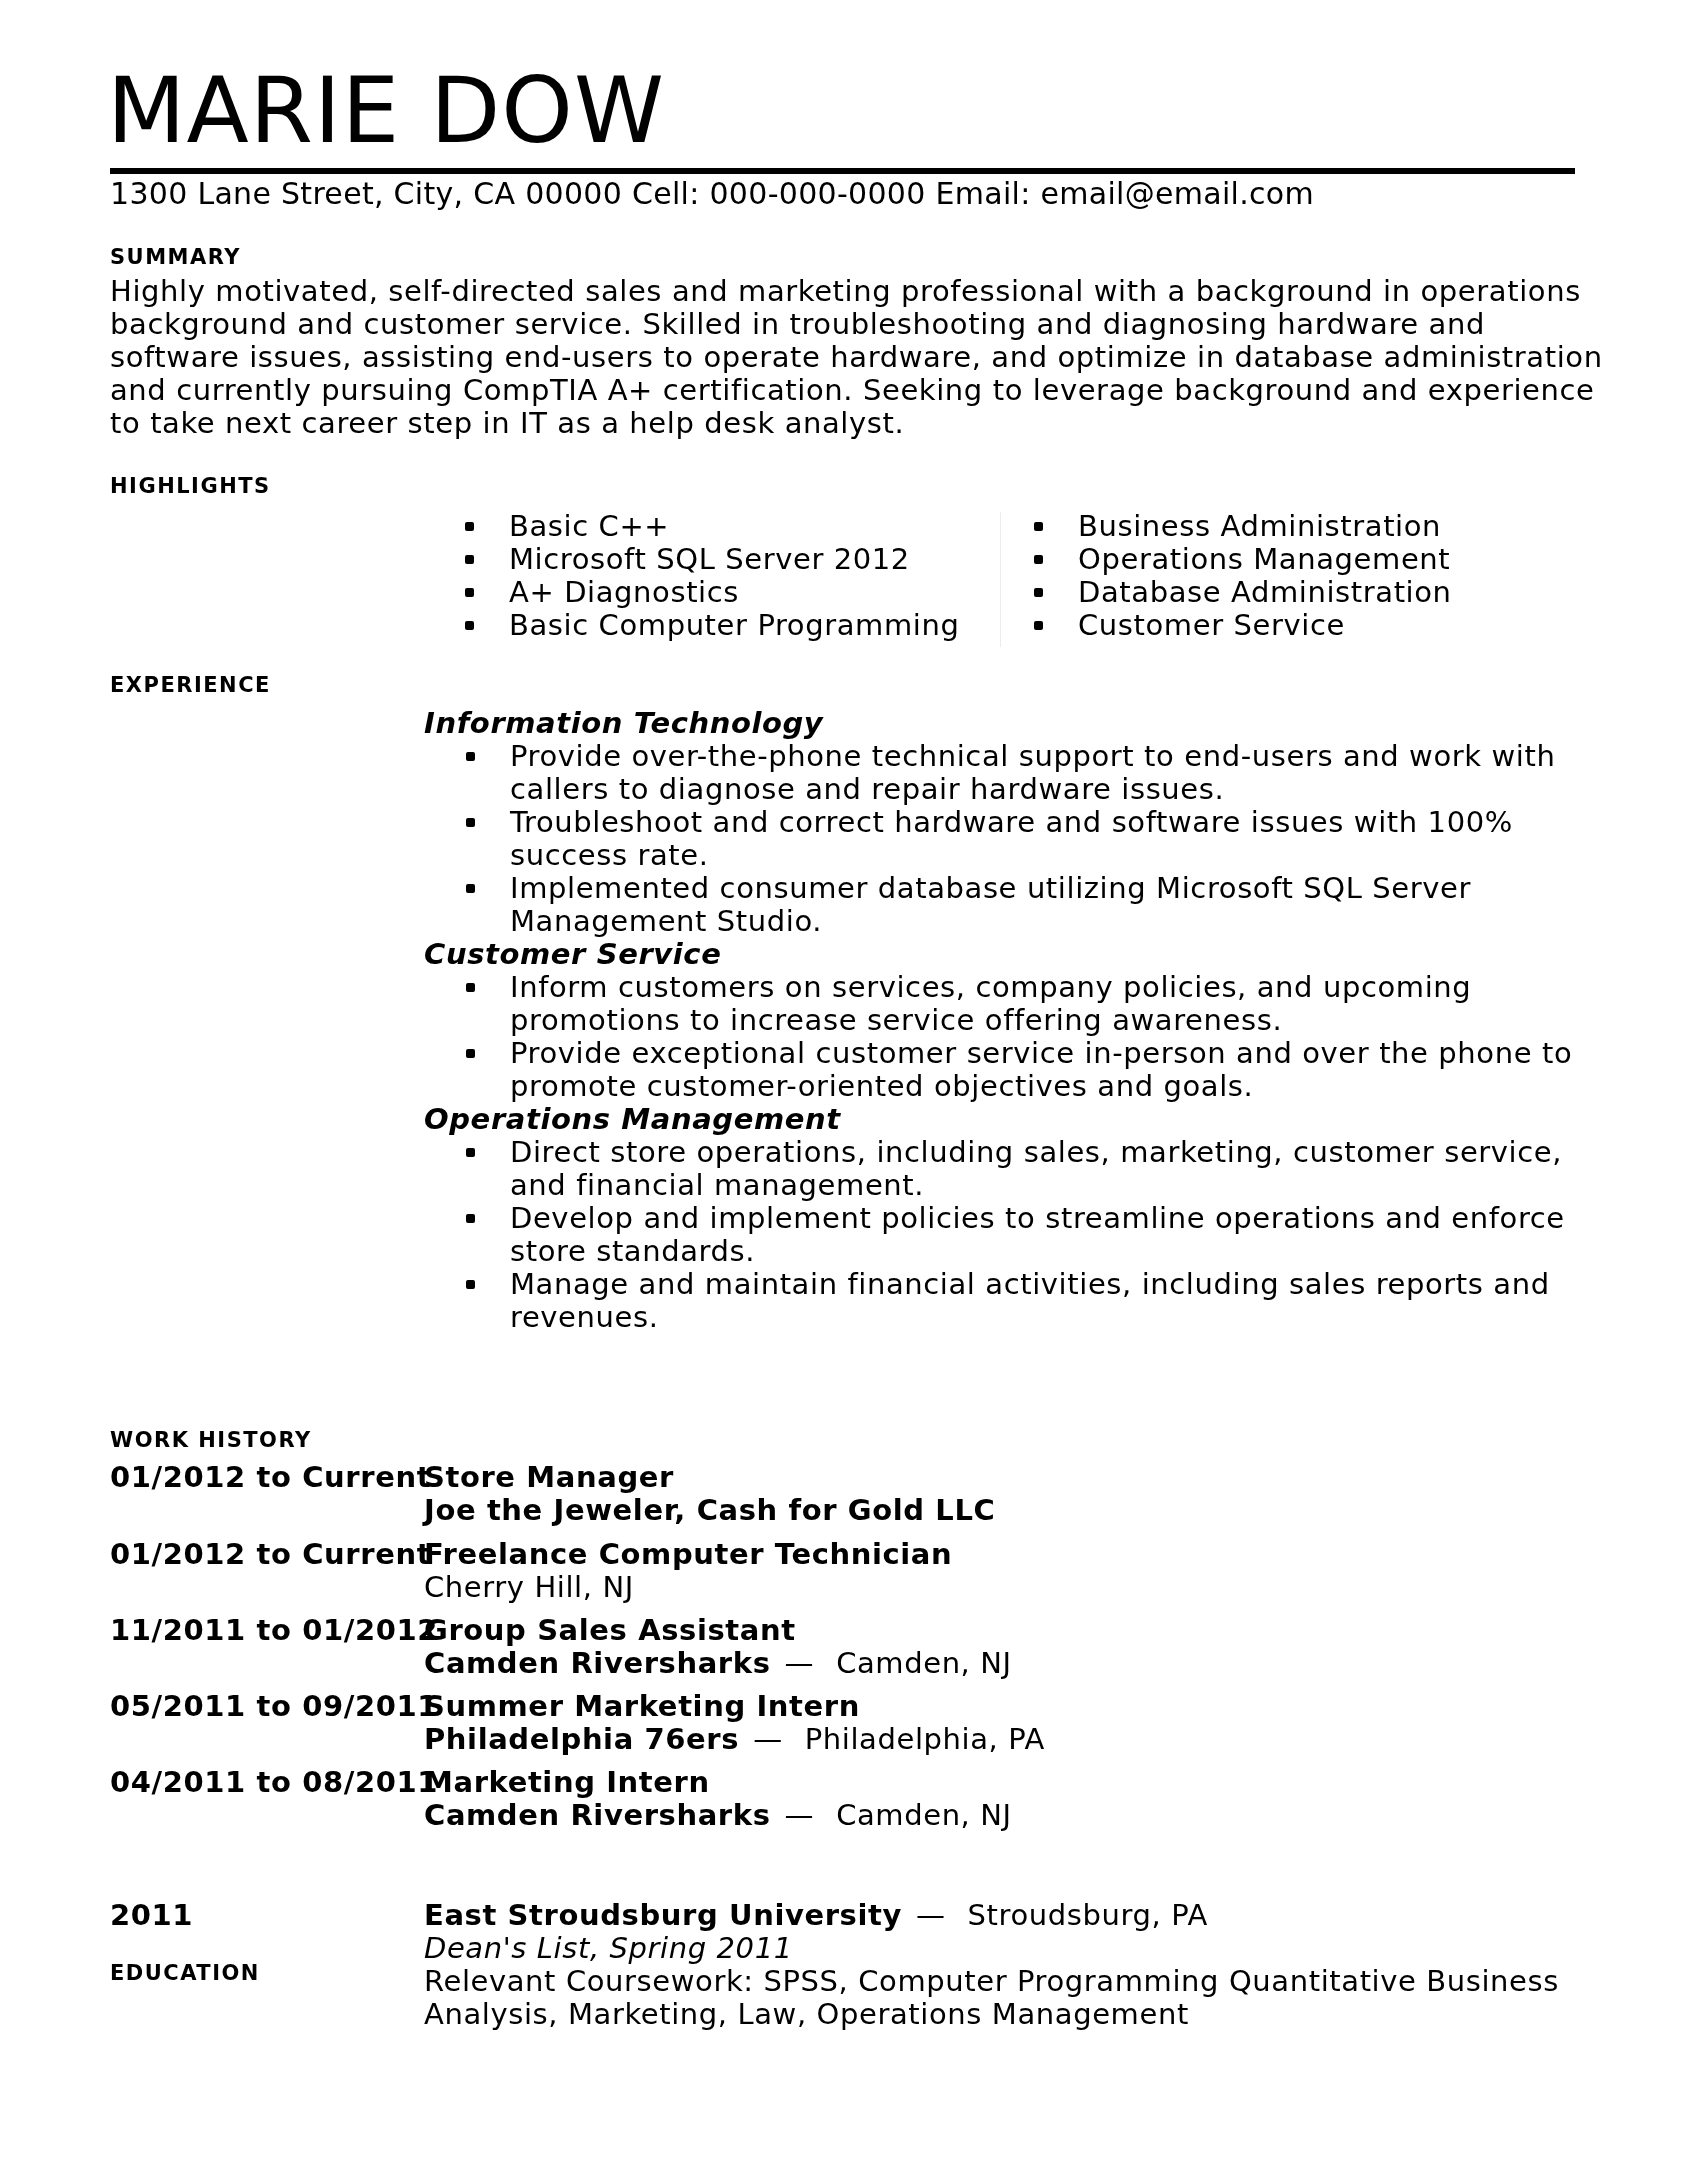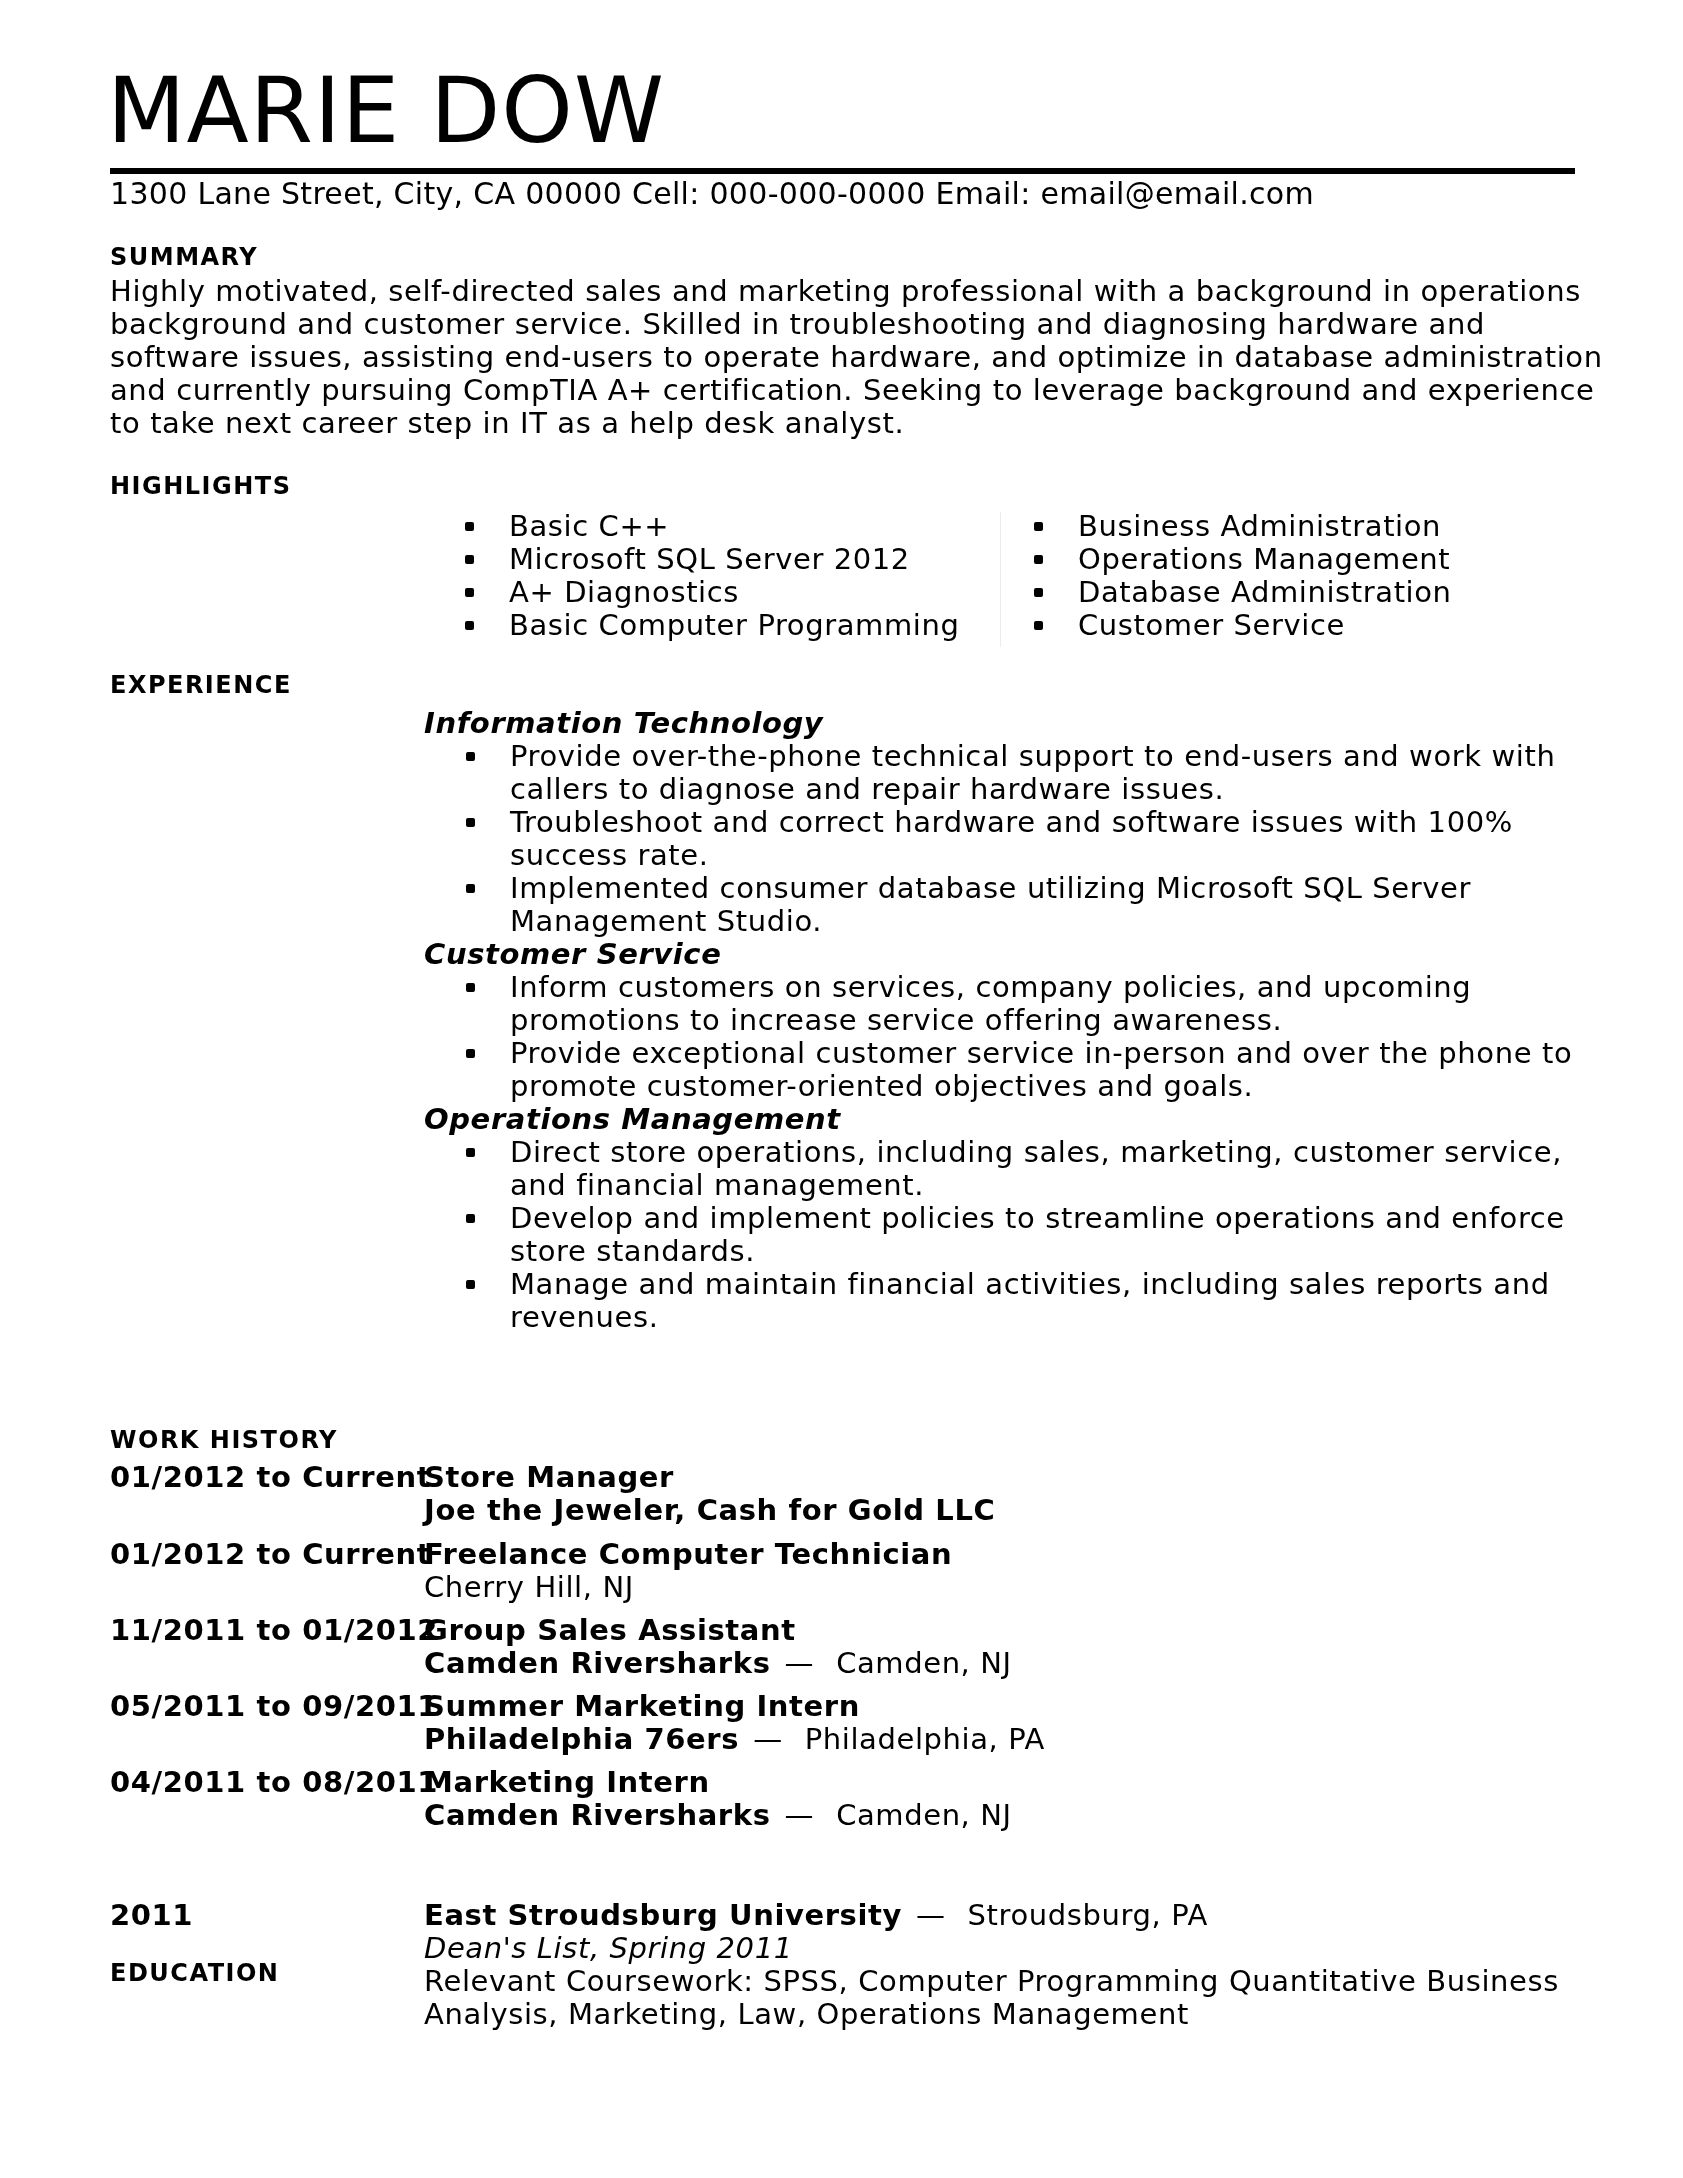--- a/index.html
+++ b/index.html
@@ -10,21 +10,21 @@
   .abs { position: absolute; }
   .name {
     left: 107px; top: 61px; font-size: 91px; line-height: 99px;
     letter-spacing: 1px; white-space: nowrap;
   }
   .name .first { font-weight: normal; }
   .name .last { font-weight: normal; }
   .rule { left: 110px; top: 168px; width: 1465px; height: 6px; background: #000; }
   .contact { left: 110px; top: 178px; font-size: 30px; line-height: 32px; white-space: nowrap; letter-spacing: 0.3px; }
   .section-title {
-    left: 110px; font-size: 24px; font-weight: bold; letter-spacing: 1.5px; line-height: 34px;
+    left: 110px; font-size: 21px; font-weight: bold; letter-spacing: 1.5px; line-height: 34px;
   }
   .body-text { font-size: 29px; line-height: 33px; letter-spacing: 0.6px; }
   .summary-text { left: 110px; top: 275px; width: 1485px; }
   .summary-text p { margin: 0; white-space: nowrap; }
 
   .hl-col { top: 510px; }
   .hl-col ul, .exp ul { list-style: none; margin: 0; padding: 0; }
   .hl-item, .exp-item { position: relative; padding-left: 44px; }
   .bullet {
     position: absolute; left: 0; top: 12px; width: 9px; height: 9px;

